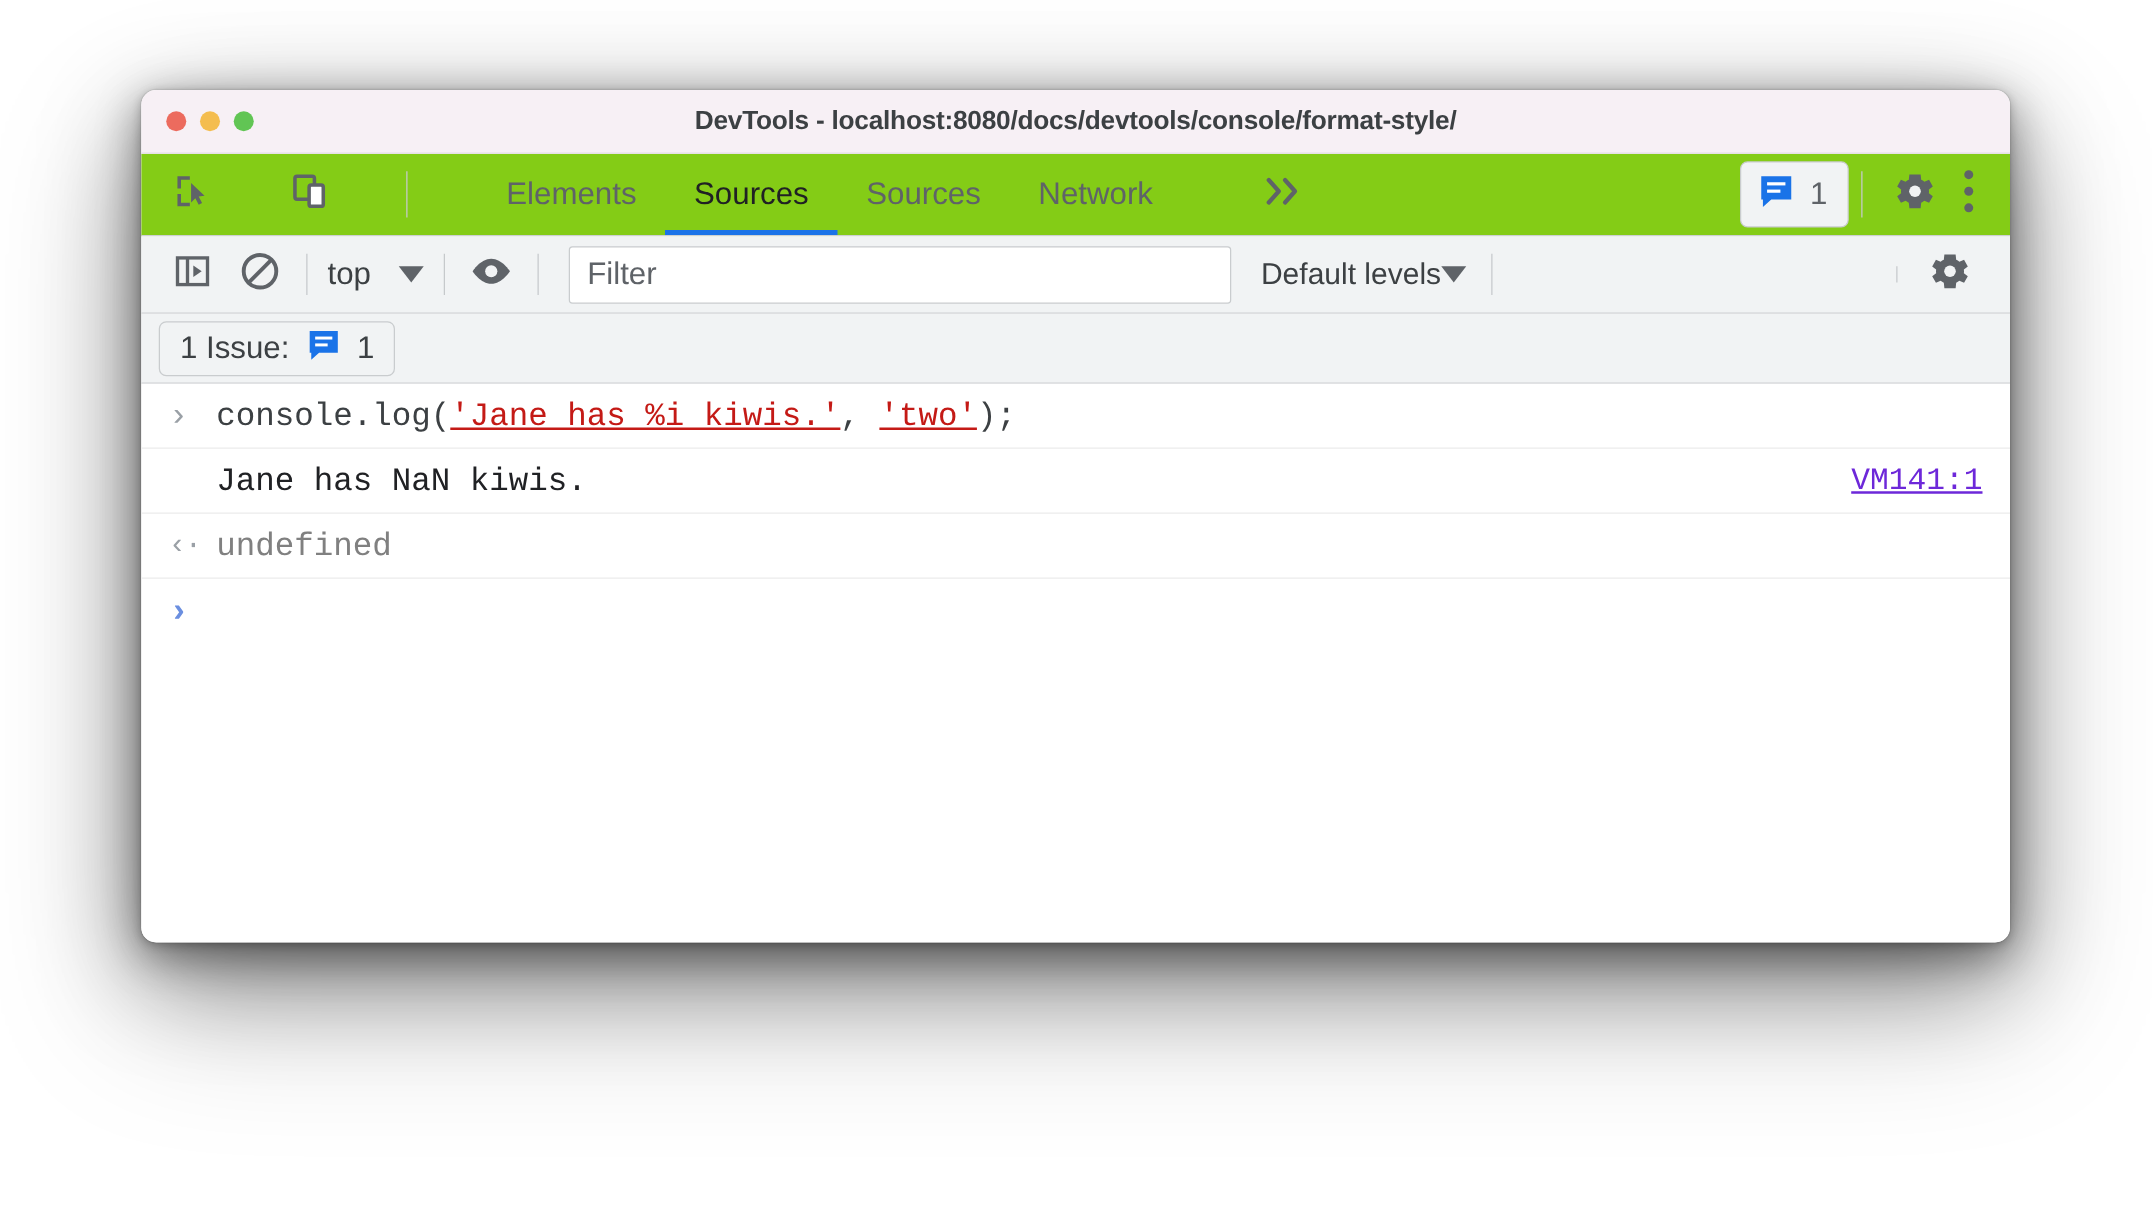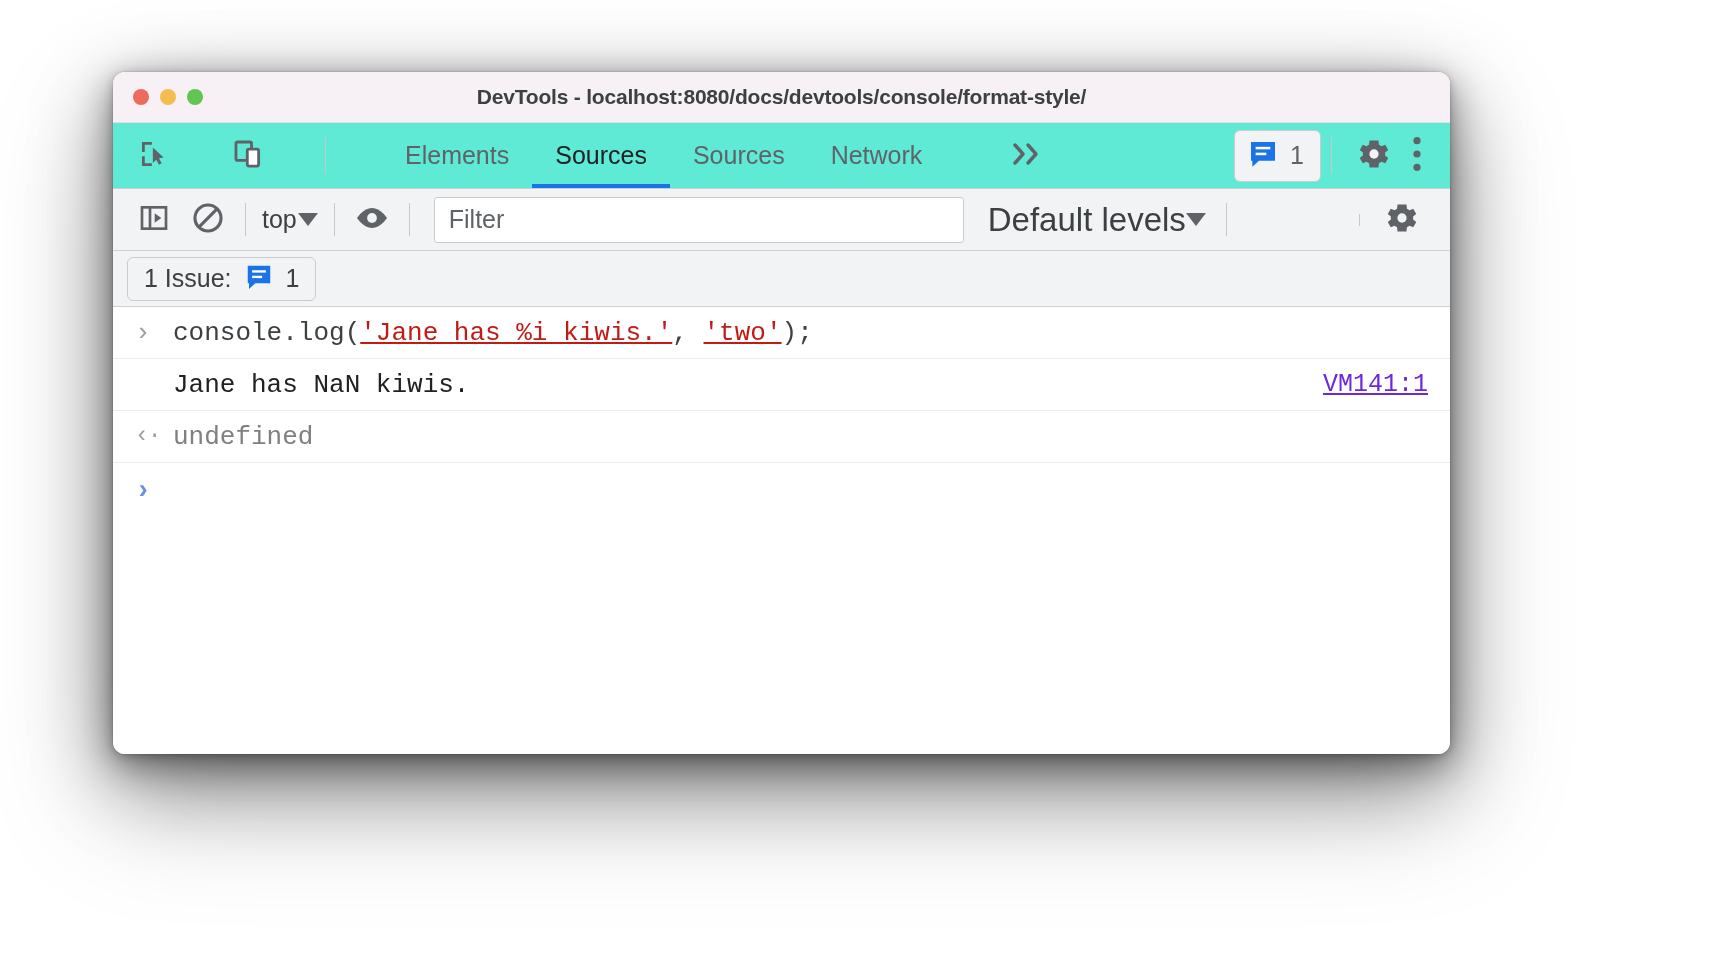--- a/index.html
+++ b/index.html
@@ -17,21 +17,21 @@
     position: relative;
     width: 1722px;
     height: 974px;
     background: #ffffff;
   }
 
   .window {
     position: absolute;
     left: 113px;
     top: 72px;
-    width: 1337px;
+    width: 1495px;
     height: 682px;
     background: #ffffff;
     border-radius: 12px;
     box-shadow:
       0 0 0 1px rgba(0,0,0,0.06),
       0 2px 8px rgba(0,0,0,0.22),
       0 10px 34px rgba(0,0,0,0.40),
       0 26px 80px rgba(0,0,0,0.38),
       0 46px 120px rgba(0,0,0,0.26);
     overflow: hidden;
@@ -68,21 +68,21 @@
     text-align: center;
     font-size: 21px;
     font-weight: bold;
     color: #3c4043;
     letter-spacing: -0.2px;
   }
 
   
   .tabbar {
     height: 66px;
-    background: #5eead4;
+    background: #84cc16;
     border-bottom: 1px solid #cdd0d2;
     flex: 0 0 auto;
     display: flex;
     align-items: stretch;
     padding-left: 14px;
     gap: 40px;
   }
 
   .icon-btn {
     display: flex;
@@ -159,21 +159,21 @@
     border-bottom: 1px solid #cdd0d2;
     flex: 0 0 auto;
     display: flex;
     align-items: center;
     padding-left: 14px;
   }
 
   .ctx-select {
     display: flex;
     align-items: center;
-    gap: 1px;
+    gap: 22px;
     font-size: 25px;
     color: #3c4043;
     padding: 0 6px;
   }
 
   .caret {
     width: 0; height: 0;
     border-left: 10px solid transparent;
     border-right: 10px solid transparent;
     border-top: 13px solid #5f6368;
@@ -198,21 +198,21 @@
     font-family: "Liberation Sans", sans-serif;
     font-size: 25px;
     color: #3c4043;
     background: transparent;
   }
   .filter-input input::placeholder { color: #5f6368; }
 
   .levels {
     display: flex;
     align-items: center;
-    font-size: 33px;
+    font-size: 24px;
     color: #3c4043;
     padding: 0 10px;
     white-space: nowrap;
   }
 
   .filterbar-right {
     margin-left: auto;
     display: flex;
     align-items: center;
     padding-right: 16px;

